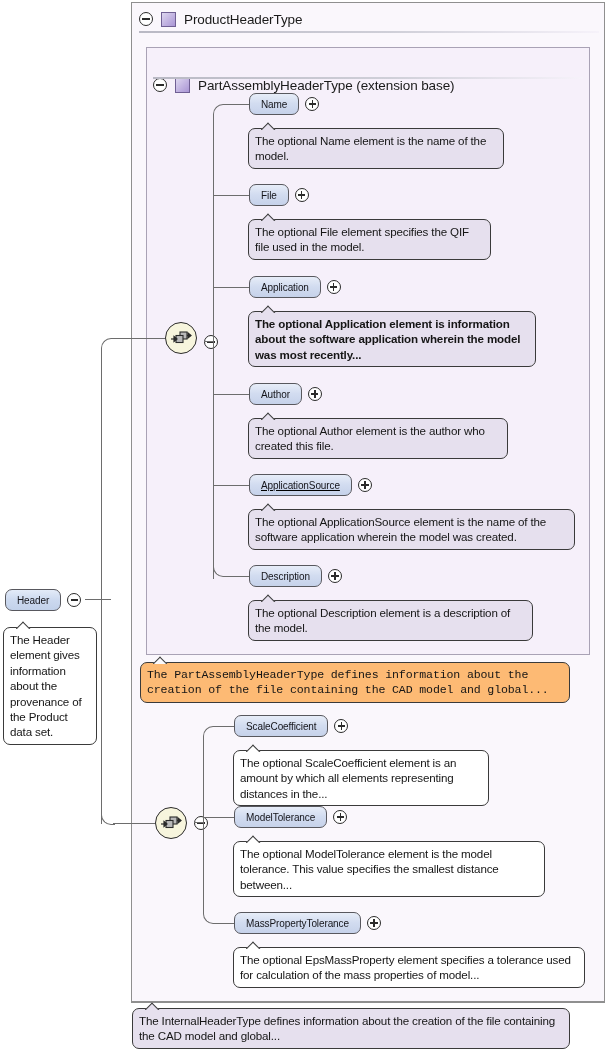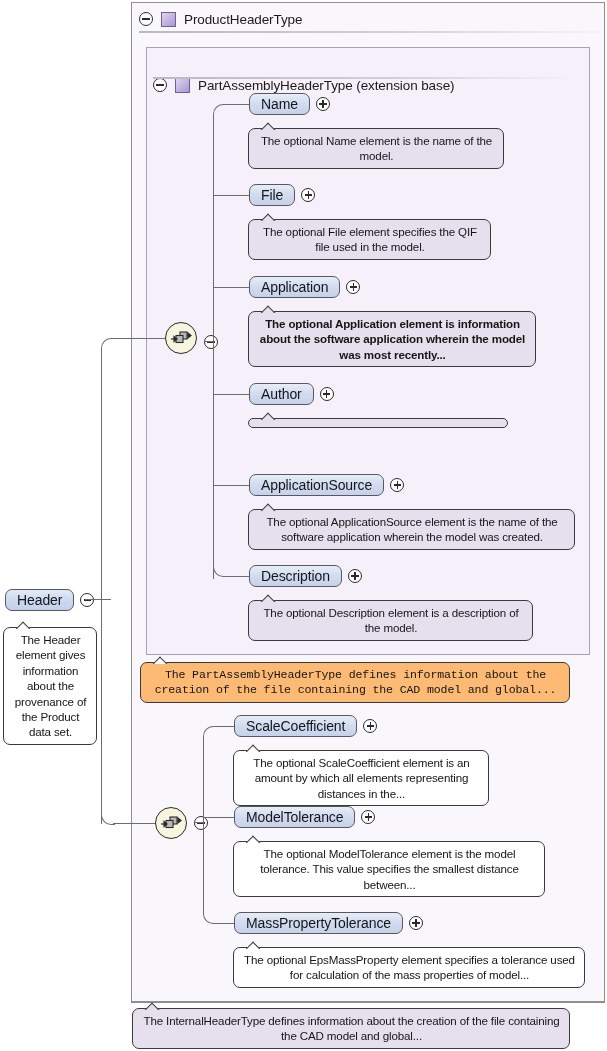--- a/index.html
+++ b/index.html
@@ -5,21 +5,21 @@
   html, body {
     margin: 0; padding: 0;
     background: #ffffff;
   }
   body {
     width: 607px; height: 1051px;
     position: relative;
     font-family: "Liberation Sans", sans-serif;
     overflow: hidden;
   }
-  .canvas { position: absolute; inset: 0; text-align: center; }
+  .canvas { position: absolute; inset: 0; }
 
   
   .typebox {
     position: absolute;
     box-sizing: border-box;
     border: 1px solid #9a9a9a;
     background: #f8f4fa;
   }
   #product-header-type-box {
     left: 131px; top: 2px; width: 474px; height: 1000px;
@@ -92,21 +92,21 @@
     gap: 6px;
   }
   .node .pill {
     box-sizing: border-box;
     height: 22px;
     padding: 0 11px;
     border: 1.2px solid #58585e;
     border-radius: 7px;
     background: linear-gradient(to bottom, #e7edf8 0%, #d2dcf0 48%, #c6d2ea 100%);
     display: flex; align-items: center; justify-content: center;
-    font-size: 14px;
+    font-size: 10px;
     color: #15151a;
     white-space: nowrap;
     letter-spacing: -0.1px;
   }
   .node.root .pill {
     background: linear-gradient(to bottom, #e3ebf8 0%, #ccd9ef 50%, #c2d1ea 100%);
   }
 
   
   .note {
@@ -272,24 +272,25 @@
     <span>The optional Application element is information about the software application wherein the model was most recently...</span>
   </div>
 
   <div class="ln lnh" style="left:213px; top:394px; width:37px;"></div>
   <div class="node" style="left:249px; top:383px;">
     <span class="pill">Author</span>
     <span class="sign plus"></span>
   </div>
   <div class="note lav" style="left:248px; top:418px; width:260px;">
     <span class="notch"></span>
+    <span>The optional Author element is the author who created this file.</span>
   </div>
 
   <div class="ln lnh" style="left:213px; top:485px; width:37px;"></div>
-  <div class="node" style="left:249px; top:474px;">
+  <div class="node" style="left:249px; top:474px;text-decoration:underline;">
     <span class="pill">ApplicationSource</span>
     <span class="sign plus"></span>
   </div>
   <div class="note lav" style="left:248px; top:509px; width:327px;">
     <span class="notch"></span>
     <span>The optional ApplicationSource element is the name of the software application wherein the model was created.</span>
   </div>
 
   <div class="ln lnh" style="left:225px; top:576px; width:25px;"></div>
   <div class="node" style="left:249px; top:565px;">

